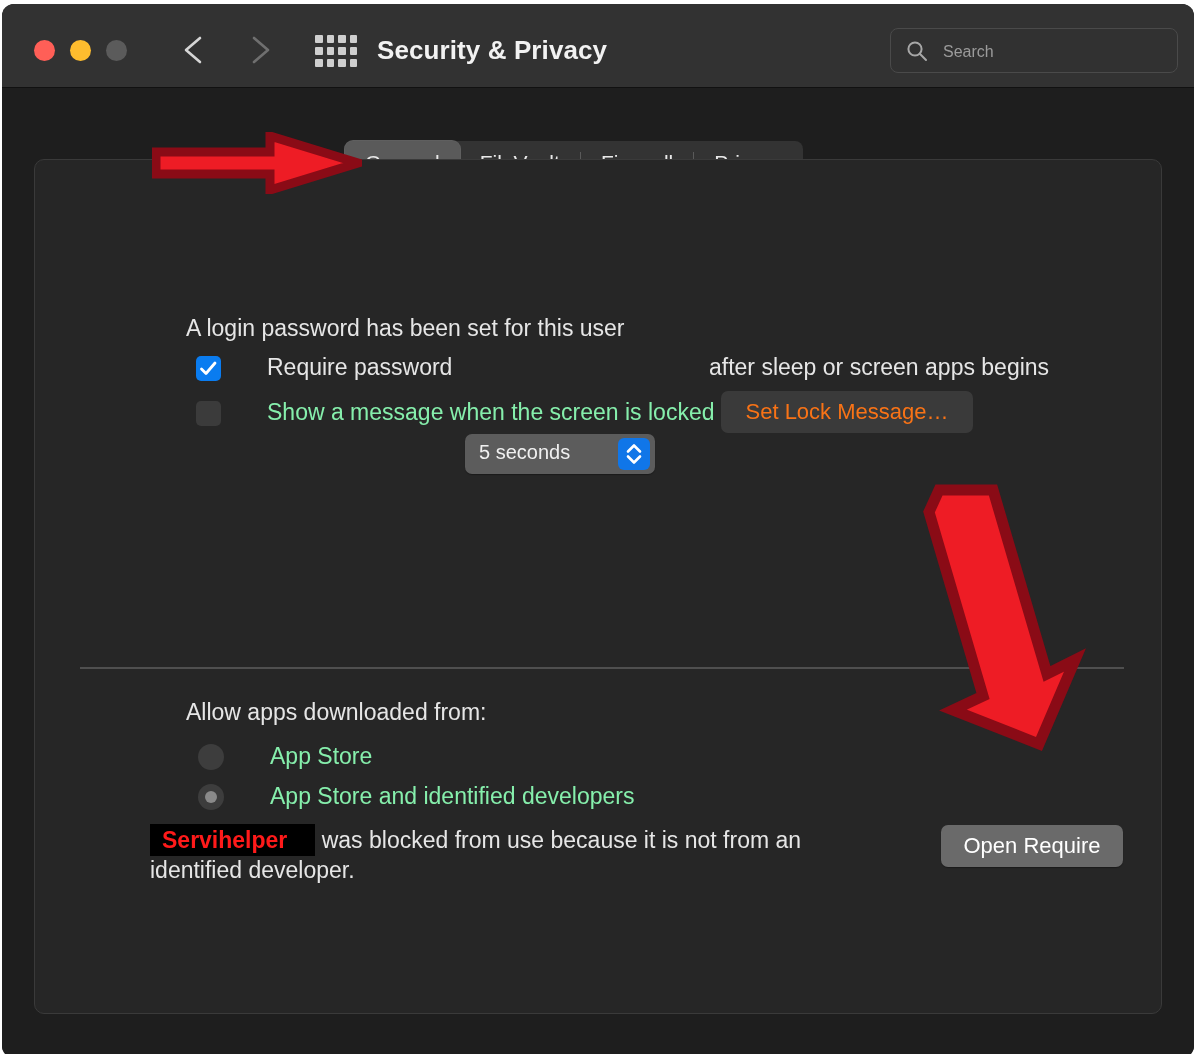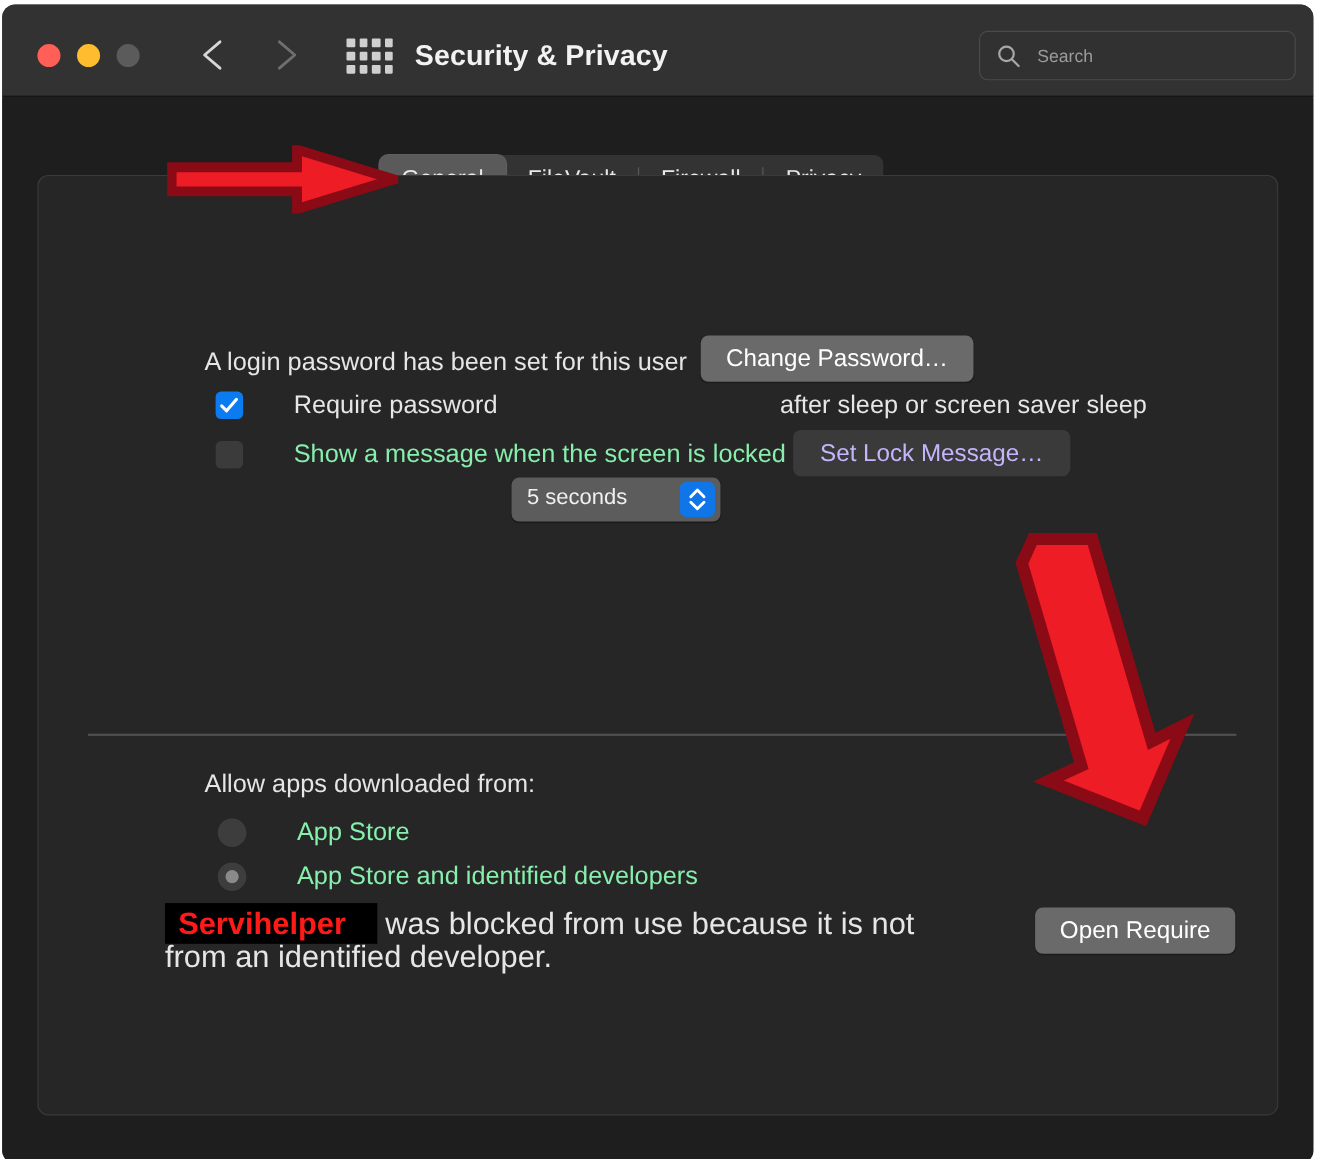--- a/index.html
+++ b/index.html
@@ -191,21 +191,21 @@
     border-radius: 7px;
     font-family: "Liberation Sans", sans-serif;
     display: flex;
     align-items: center;
     justify-content: center;
     white-space: nowrap;
     box-shadow: 0 1px 1px rgba(0,0,0,0.3);
   }
   .btn.disabled {
     background: #3a3a3a;
-    color: #c4b5fd;
+    color: #f97316;
     box-shadow: none;
   }
 
   
   .cbox {
     position: absolute;
     width: 25px;
     height: 25px;
     border-radius: 5px;
   }
@@ -268,21 +268,21 @@
     height: 2px;
     background: #4f4f4f;
   }
 
   
   #blocked-msg {
     position: absolute;
     left: 115px;
     top: 665px;
     width: 700px;
-    font-size: 28px;
+    font-size: 23px;
     color: #e6e6e6;
     line-height: 30px;
   }
   #app-name {
     background: #000000;
     color: #ff1a1a;
     font-weight: bold;
     padding: 3px 28px 3px 12px;
   }
 
@@ -356,40 +356,39 @@
       </div>
       <div class="tabsep"></div>
       <div class="tab">
         <span>Privacy</span>
       </div>
     </div>
 
     <div id="panel">
 
       <div class="row-text" style="left:115px; top:155px;">A login password has been set for this user</div>
-      <button class="btn" style="left:602px; top:145px; width:248px; height:42px;">Change Password…</button>
 
       <div class="cbox on" style="left:161px; top:196px;">
         <svg viewBox="0 0 25 25" width="25" height="25">
           <polyline points="5.5,13 10,17.5 19,7" fill="none" stroke="#ffffff" stroke-width="2.8" stroke-linecap="round" stroke-linejoin="round"></polyline>
         </svg>
       </div>
       <div class="row-text" style="left:196px; top:194px;text-align:right;">Require password</div>
 
       <div id="popup">
         <div id="popup-value">5 seconds</div>
         <div id="stepper">
           <svg viewBox="0 0 32 32" width="32" height="32">
             <polyline points="10,13.5 16,7.5 22,13.5" fill="none" stroke="#ffffff" stroke-width="2.6" stroke-linecap="round" stroke-linejoin="round"></polyline>
             <polyline points="10,18.5 16,24.5 22,18.5" fill="none" stroke="#ffffff" stroke-width="2.6" stroke-linecap="round" stroke-linejoin="round"></polyline>
           </svg>
         </div>
       </div>
 
-      <div class="row-text" style="left:638px; top:194px;">after sleep or screen saver sleep</div>
+      <div class="row-text" style="left:638px; top:194px;">after sleep or screen apps begins</div>
 
       <div class="cbox off" style="left:161px; top:241px;"></div>
       <div class="row-text dim" style="left:196px; top:239px;">Show a message when the screen is locked</div>
       <button class="btn disabled" style="left:686px; top:231px; width:252px; height:42px;">Set Lock Message…</button>
 
       <div id="divider"></div>
 
       <div class="row-text" style="left:115px; top:539px;">Allow apps downloaded from:</div>
 
       <div class="radio" style="left:163px; top:584px;"></div>

